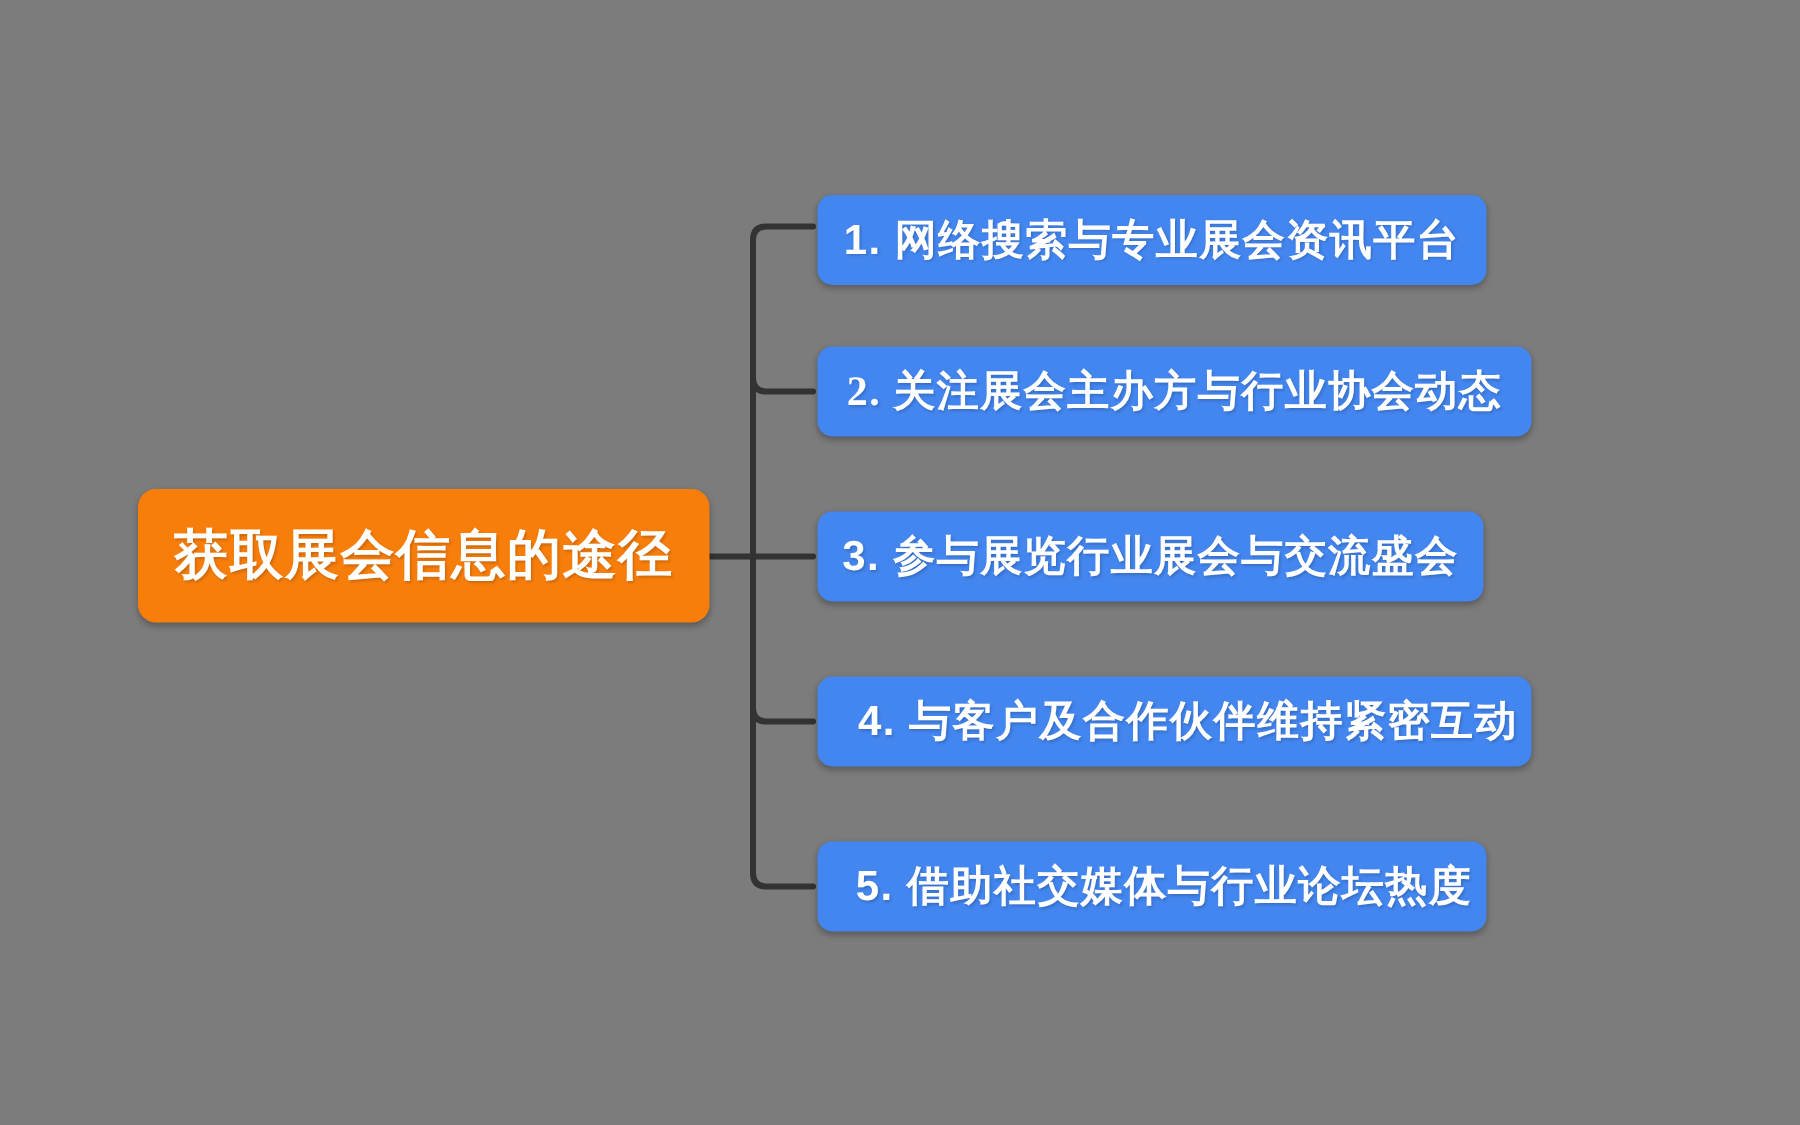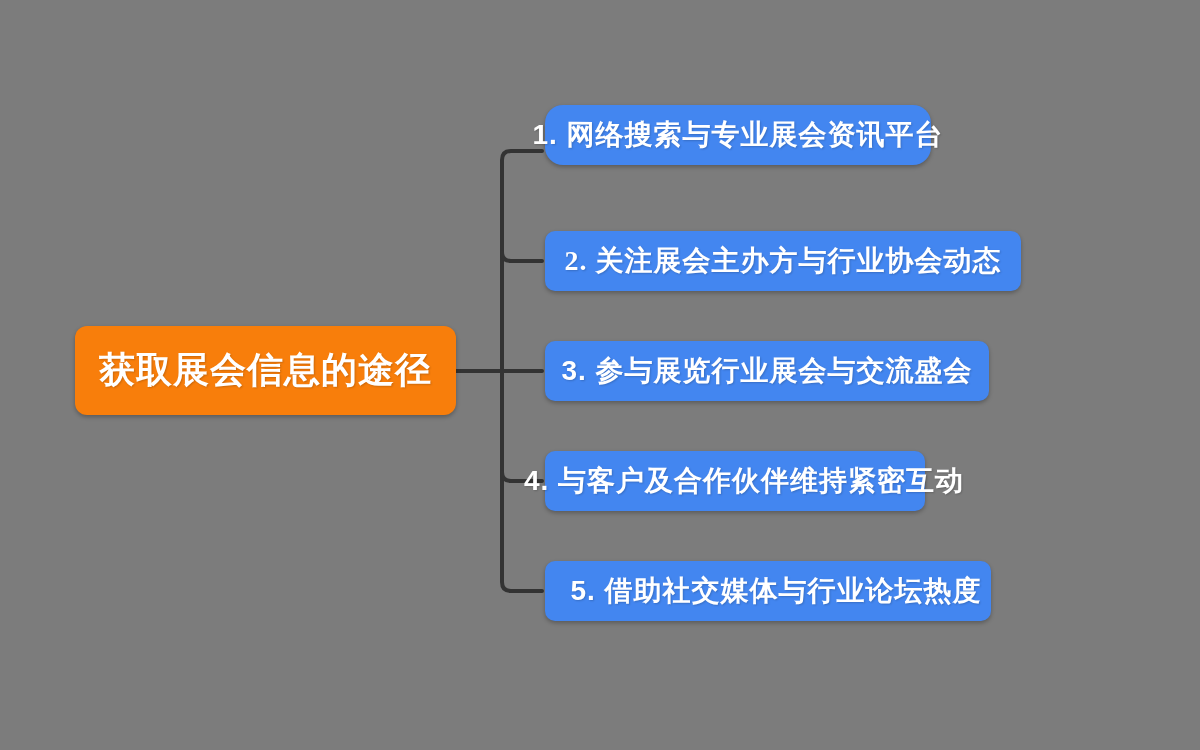--- a/index.html
+++ b/index.html
@@ -34,37 +34,37 @@
     font-weight: bold;
     white-space: nowrap;
     box-shadow: 0 2px 4px rgba(0,0,0,0.28);
     cursor: default;
   }
   .node .label {
     text-shadow: 1px 1px 2px rgba(0,0,0,0.18);
     letter-spacing: 1px;
   }
   .root-node {
-    left: 75px;
+    left: 92px;
     top: 326px;
     width: 381px;
     height: 89px;
     border-radius: 12px;
     font-size: 36px;
   }
   .topic-node {
     left: 545px;
     height: 60px;
     border-radius: 10px;
     font-size: 28px;
   }
-  .topic-0 { top: 105px; width: 386px; border-radius: 18px; }
+  .topic-0 { top: 130px; width: 446px; }
   .topic-1 { top: 231px; width: 476px; }
   .topic-2 { top: 341px; width: 444px; }
-  .topic-3 { top: 451px; width: 380px; padding-left: 18px; }
+  .topic-3 { top: 451px; width: 476px; padding-left: 18px; }
   .topic-4 { top: 561px; width: 446px; padding-left: 16px; }
 </style>
 </head>
 <body>
 
 <div class="canvas" style="background-color: rgb(124, 124, 124);">
 
   <svg class="connectors" width="1200" height="750" viewBox="0 0 1200 750">
     <g fill="none" stroke-width="4" stroke-linecap="round" stroke="#333333">
 

